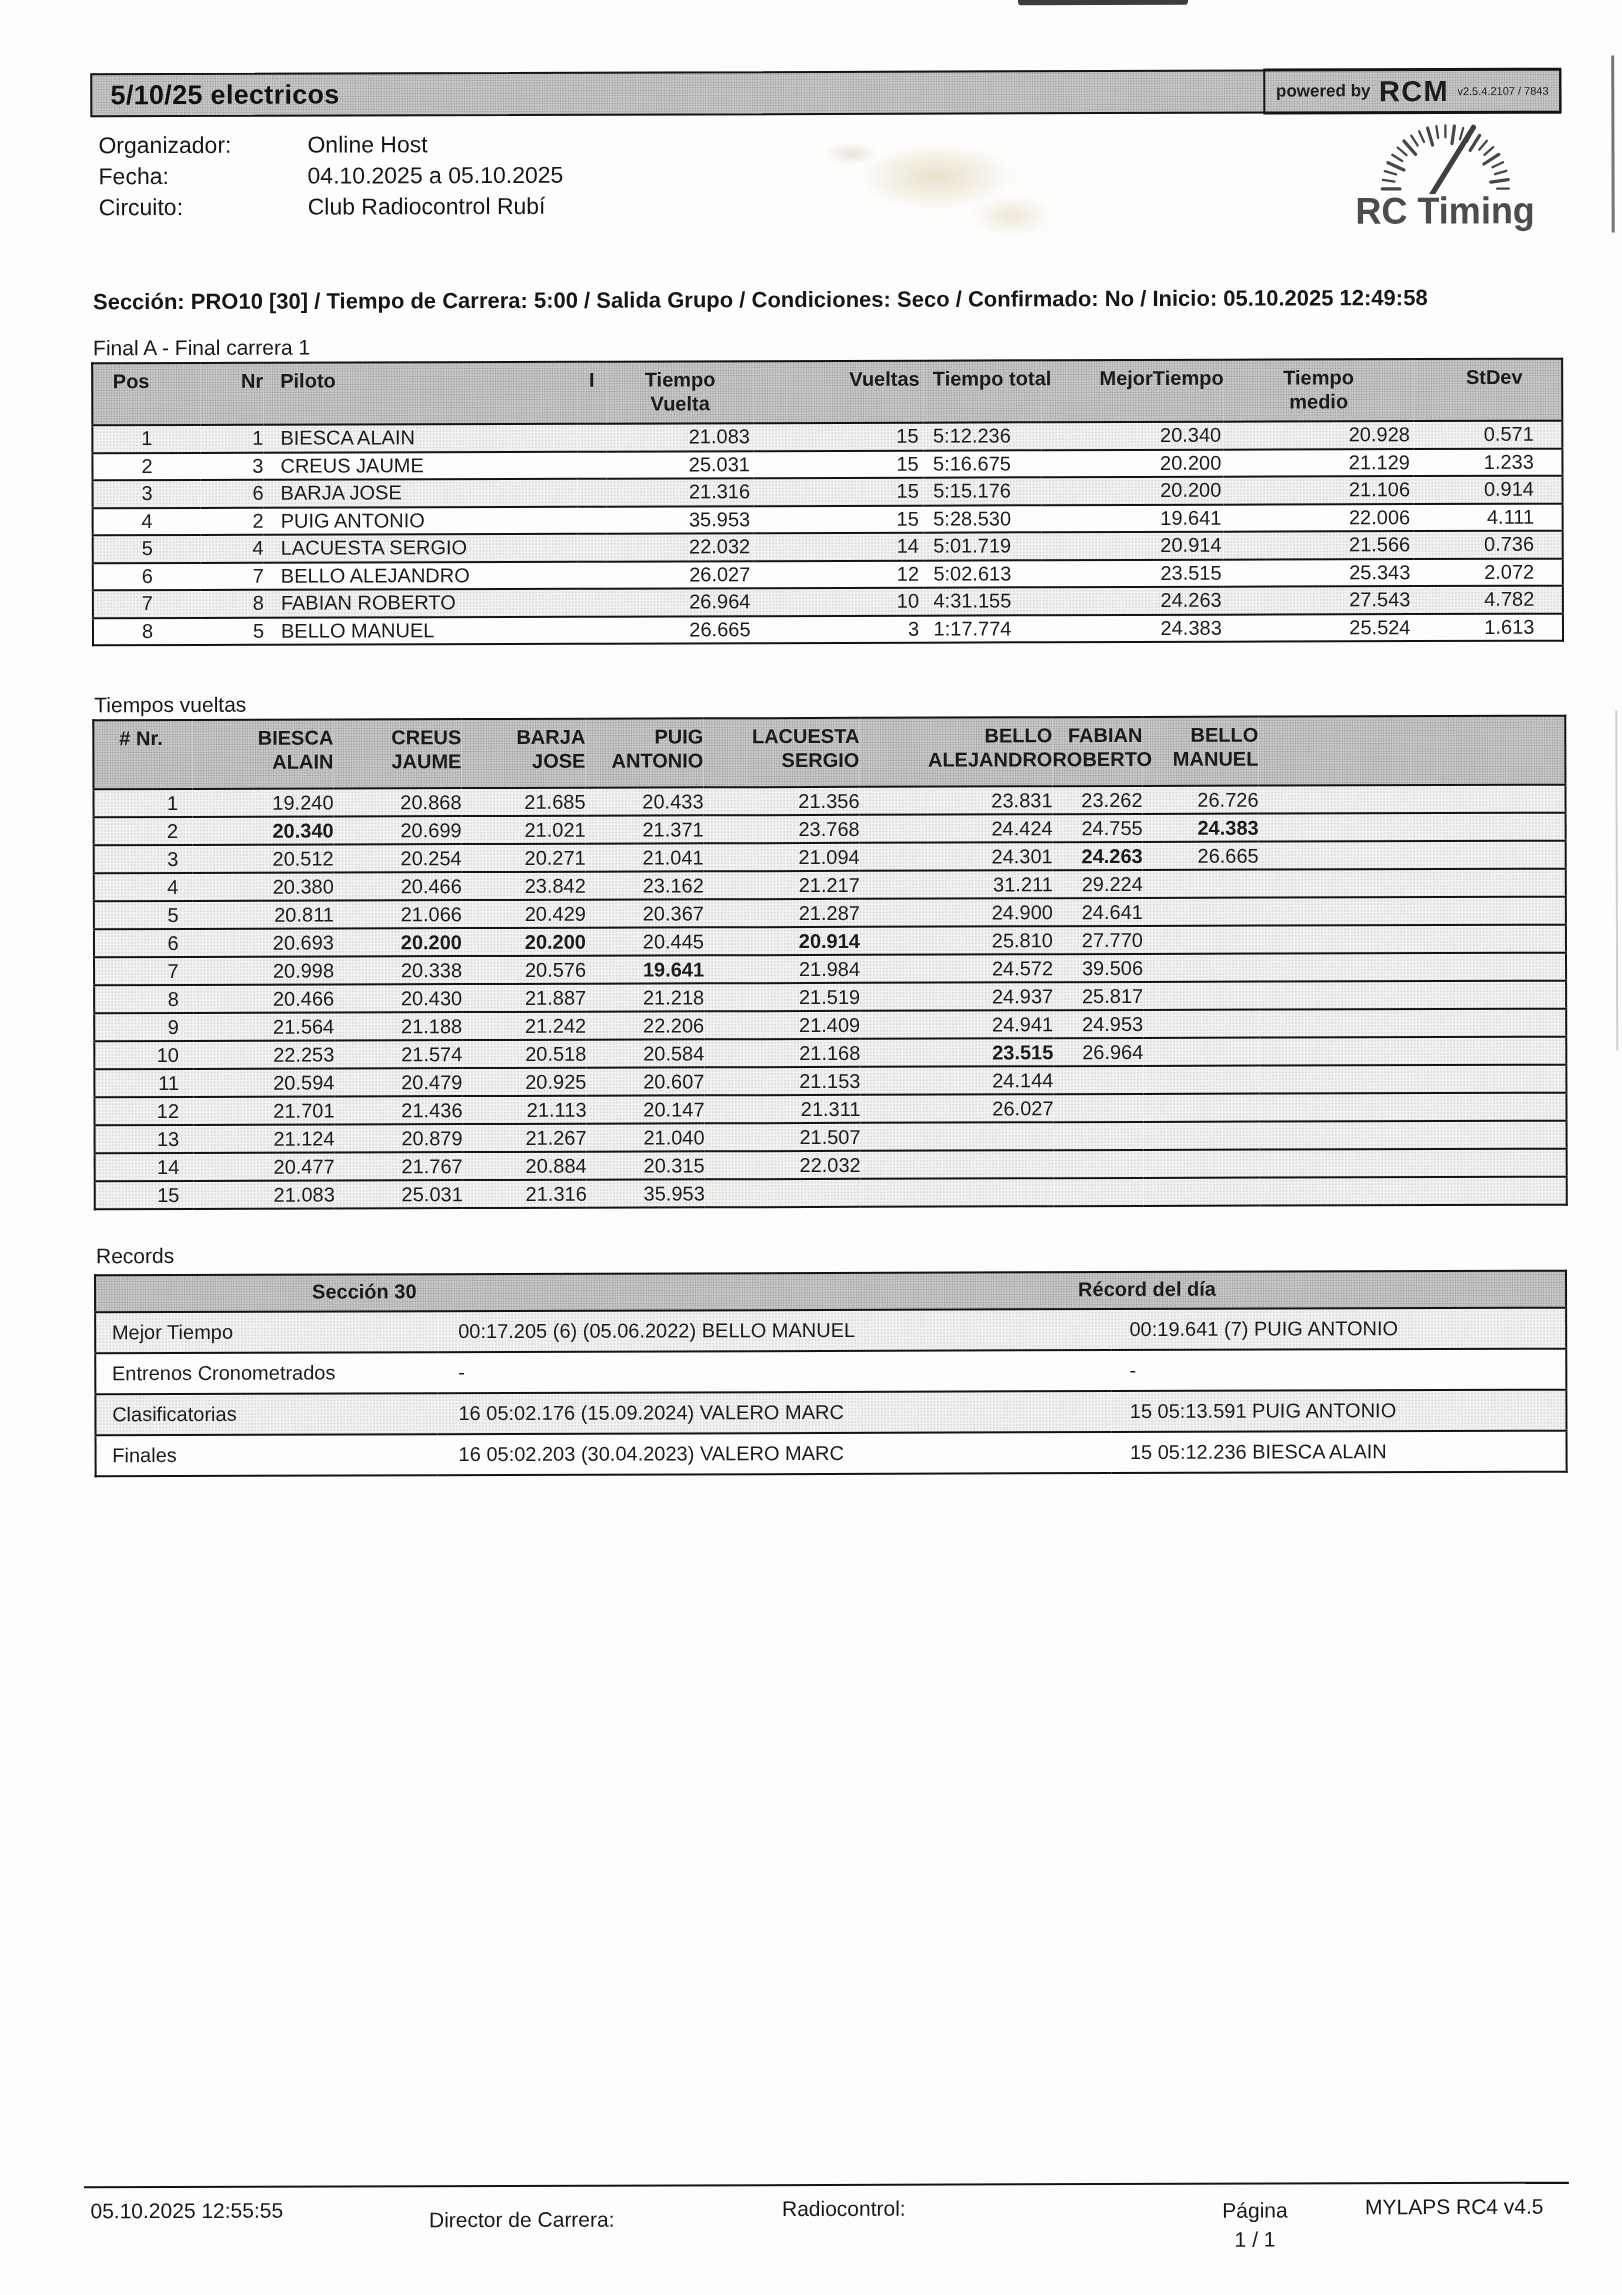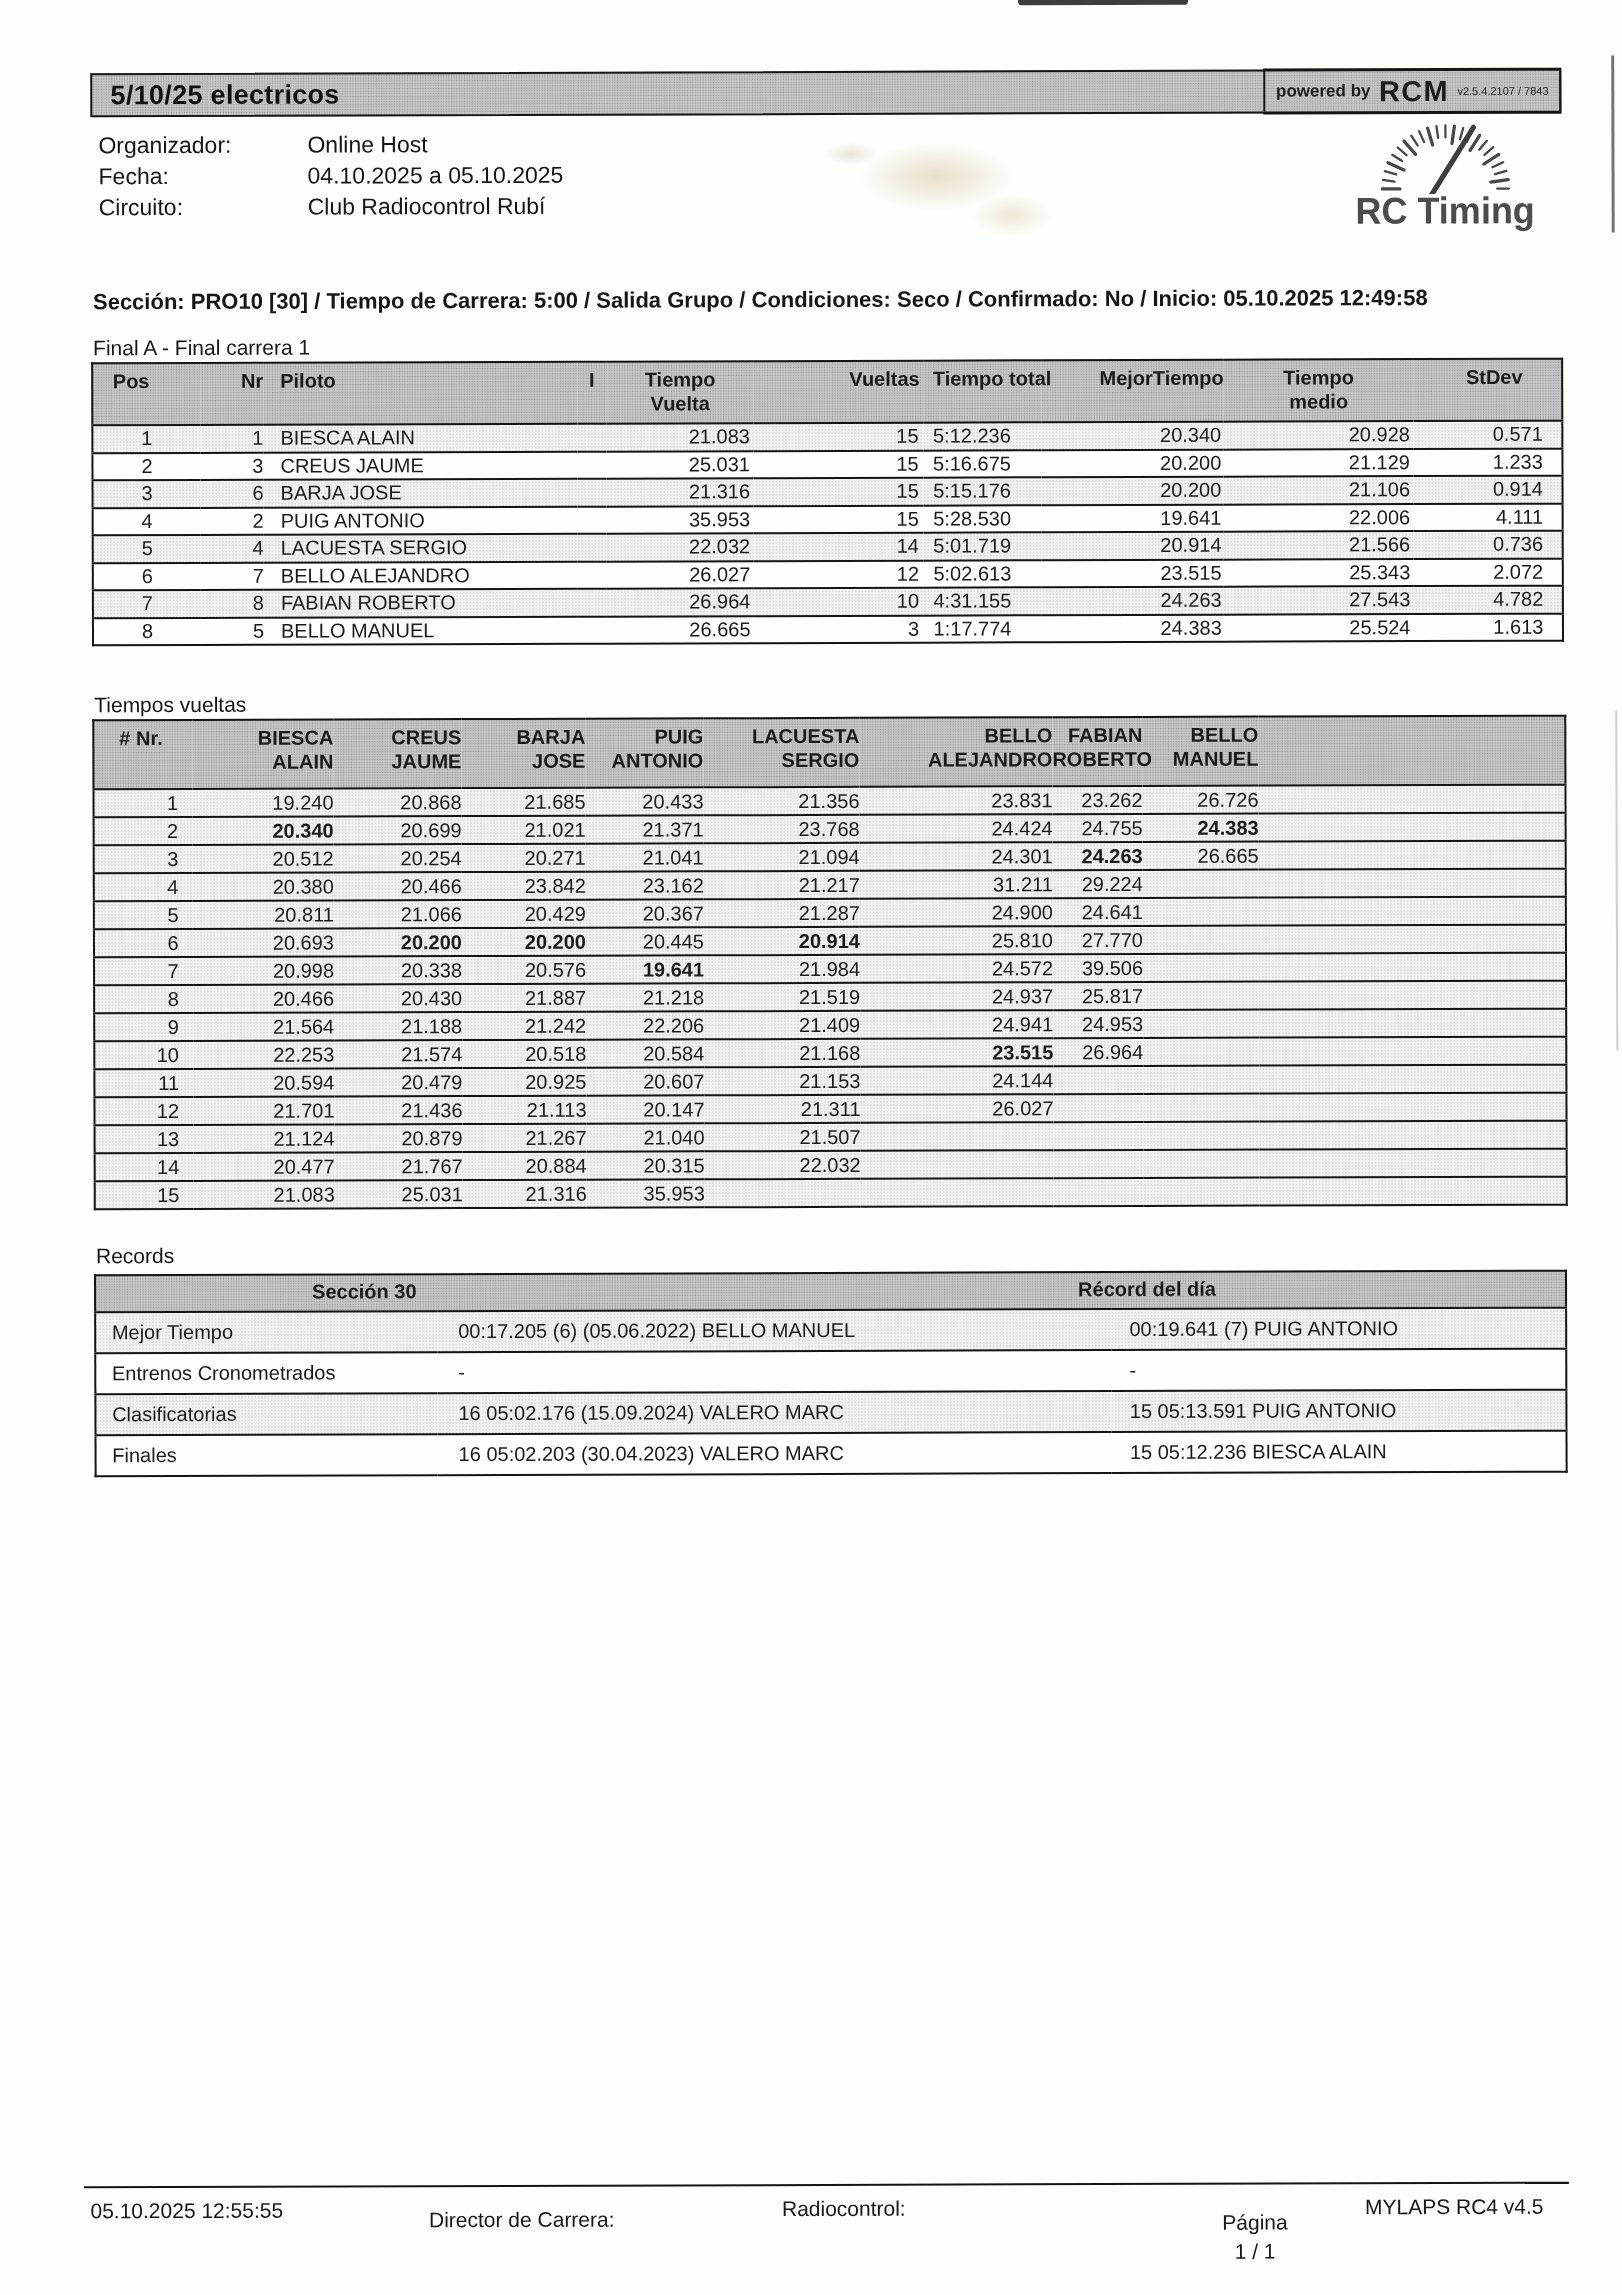--- a/index.html
+++ b/index.html
@@ -85,21 +85,21 @@
   .final tbody tr{height:27.5px;}
   .final td:nth-child(1){text-align:center;}
   .final td:nth-child(2){text-align:right;}
   .final td:nth-child(3){text-align:left;padding-left:17px;}
   .final td:nth-child(4){text-align:center;}
   .final td:nth-child(5){text-align:right;padding-right:3.9px;}
   .final td:nth-child(6){text-align:right;padding-right:5.2px;}
   .final td:nth-child(7){text-align:left;padding-left:9.2px;}
   .final td:nth-child(8){text-align:right;padding-right:2.6px;}
   .final td:nth-child(9){text-align:right;padding-right:3.9px;}
-  .final td:nth-child(10){text-align:right;padding-right:19px;}
+  .final td:nth-child(10){text-align:right;padding-right:28px;}
   .final th:nth-child(1){text-align:left;padding-left:19.6px;}
   .final th:nth-child(2){text-align:right;}
   .final th:nth-child(3){text-align:left;padding-left:17px;}
   .final th:nth-child(4){text-align:center;}
   .final th:nth-child(5){text-align:center;}
   .final th:nth-child(6){text-align:right;padding-right:3.9px;}
   .final th:nth-child(7){text-align:left;padding-left:9.2px;}
   .final th:nth-child(8){text-align:right;}
   .final th:nth-child(9){text-align:center;}
   .final th:nth-child(10){text-align:right;padding-right:39px;}
@@ -124,21 +124,21 @@
   .rec-head{position:relative;height:100%;}
   .rec-head .rh1{position:absolute;left:216px;top:0;}
   .rec-head .rh2{position:absolute;left:982px;top:0;}
 
   
   .footer{position:absolute;left:77px;top:2184px;width:1485px;border-top:2.6px solid #141414;font-size:21px;}
   .footer span, .footer div{position:absolute;}
   .f-ts{left:6.5px;top:10.5px;}
   .f-dir{left:345px;top:21px;}
   .f-cro{left:698px;top:10.5px;}
-  .f-pag{left:1122px;top:10.5px;width:98px;text-align:center;line-height:29px;margin-top:12px;}
+  .f-pag{left:1122px;top:10.5px;width:98px;text-align:center;line-height:29px;}
   .f-soft{left:1281px;top:10.5px;}
 </style>
 </head>
 <body>
 
 <div class="page">
 
   <div class="smudge"></div>
   <div class="edge"></div>
   <div class="edge2"></div>

